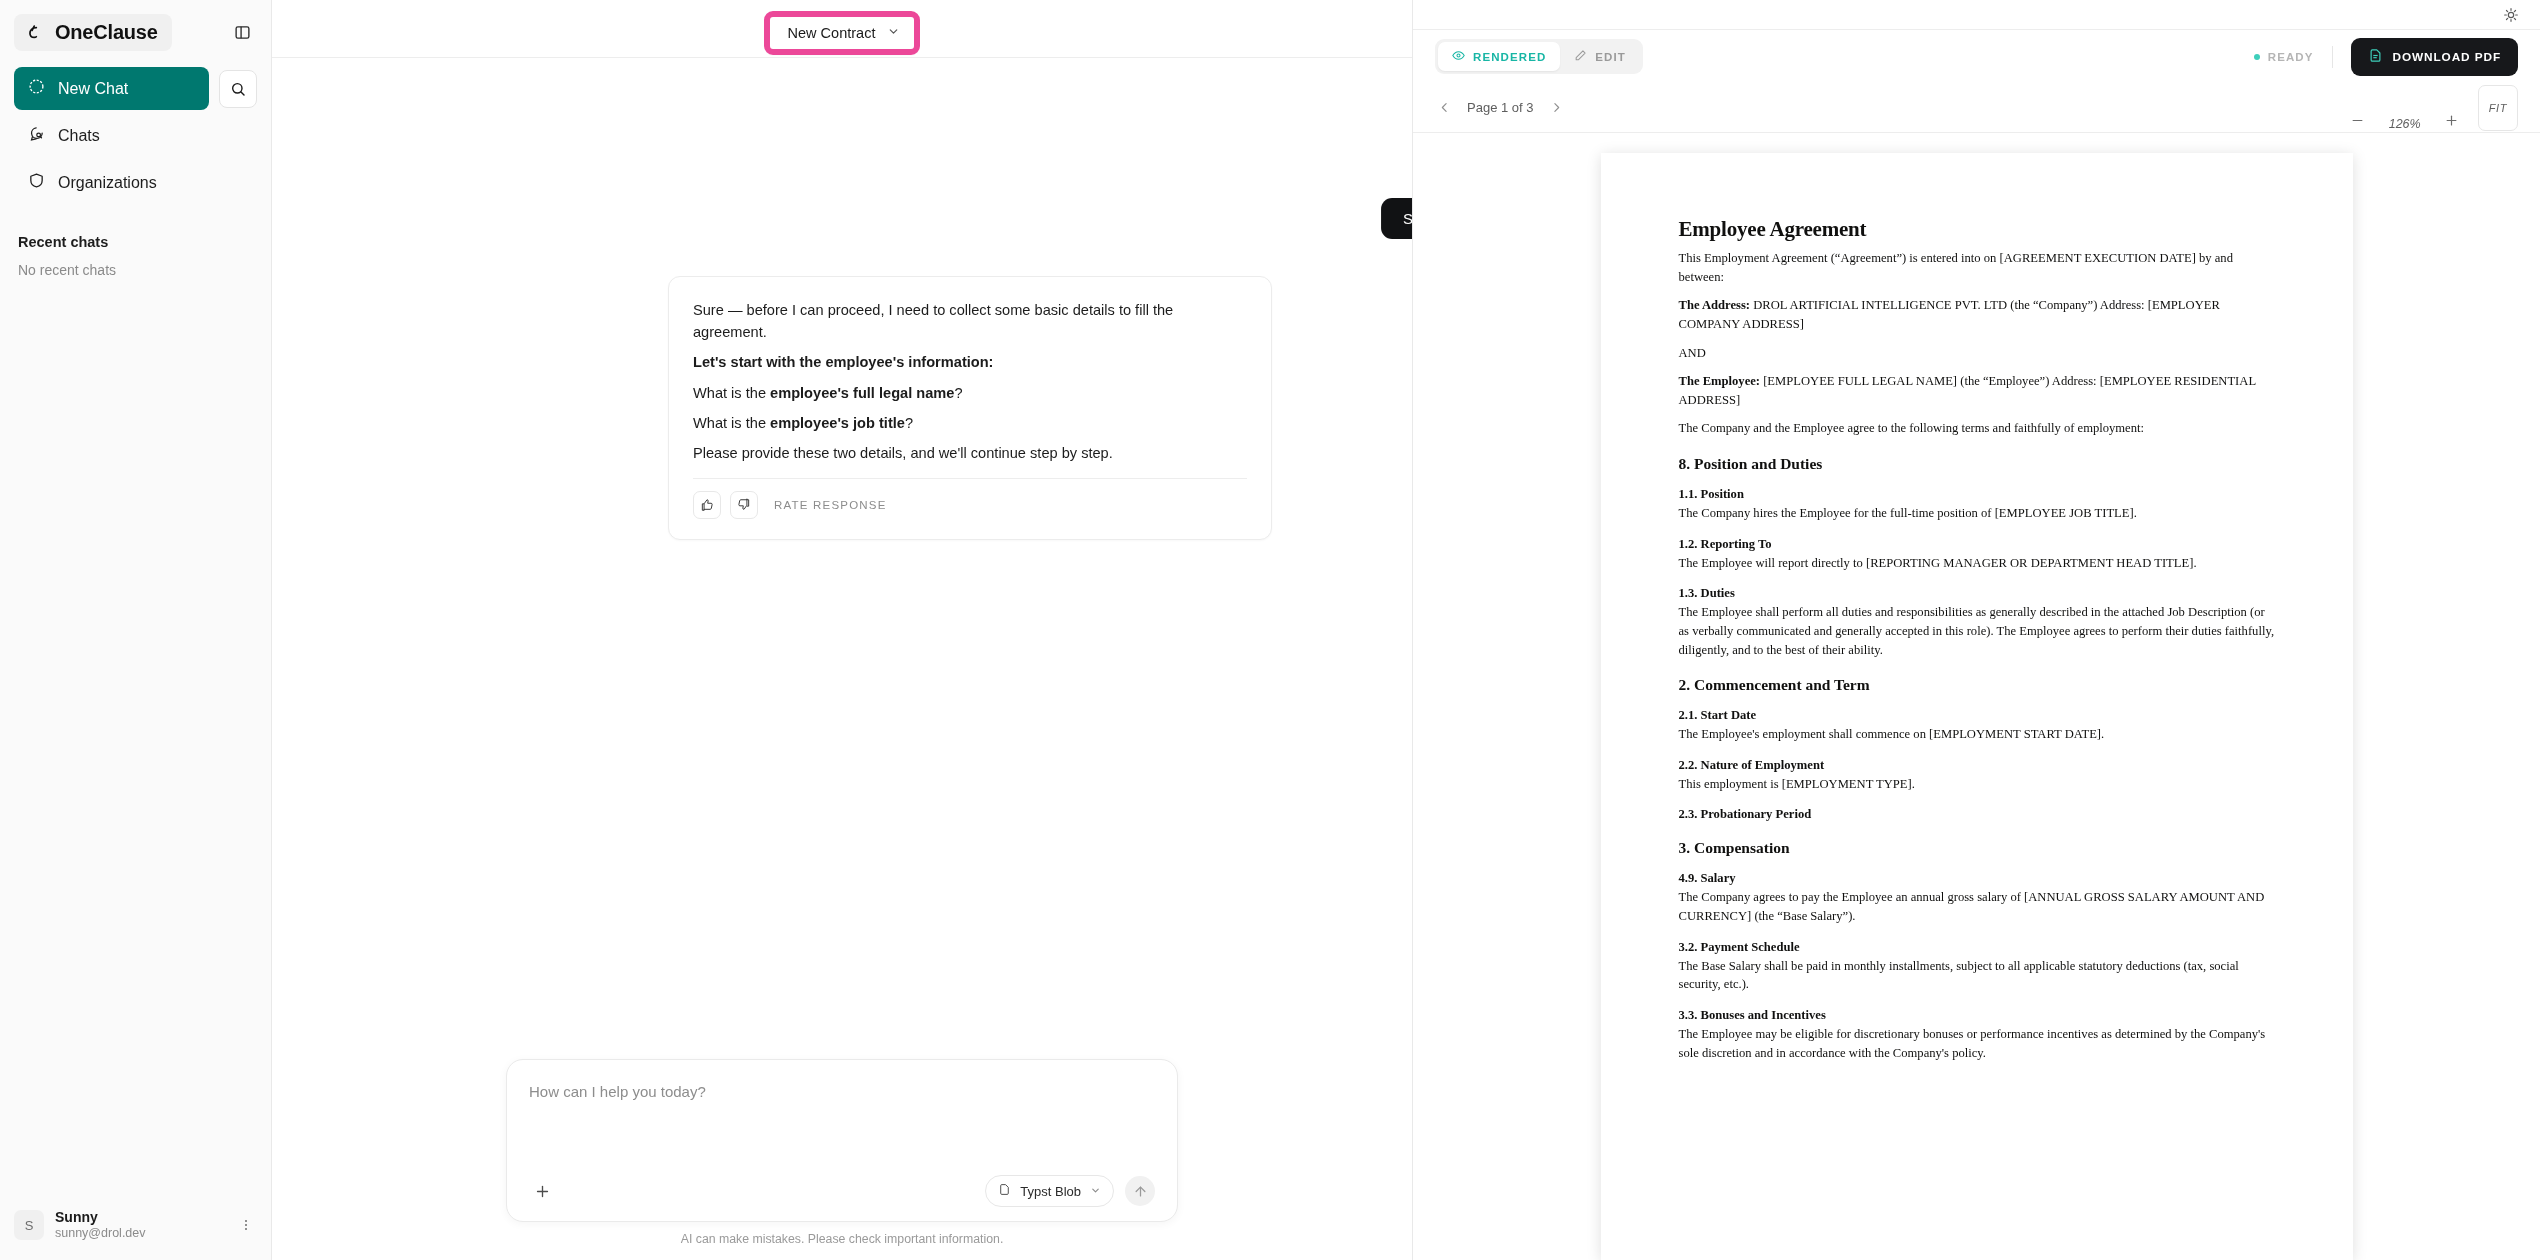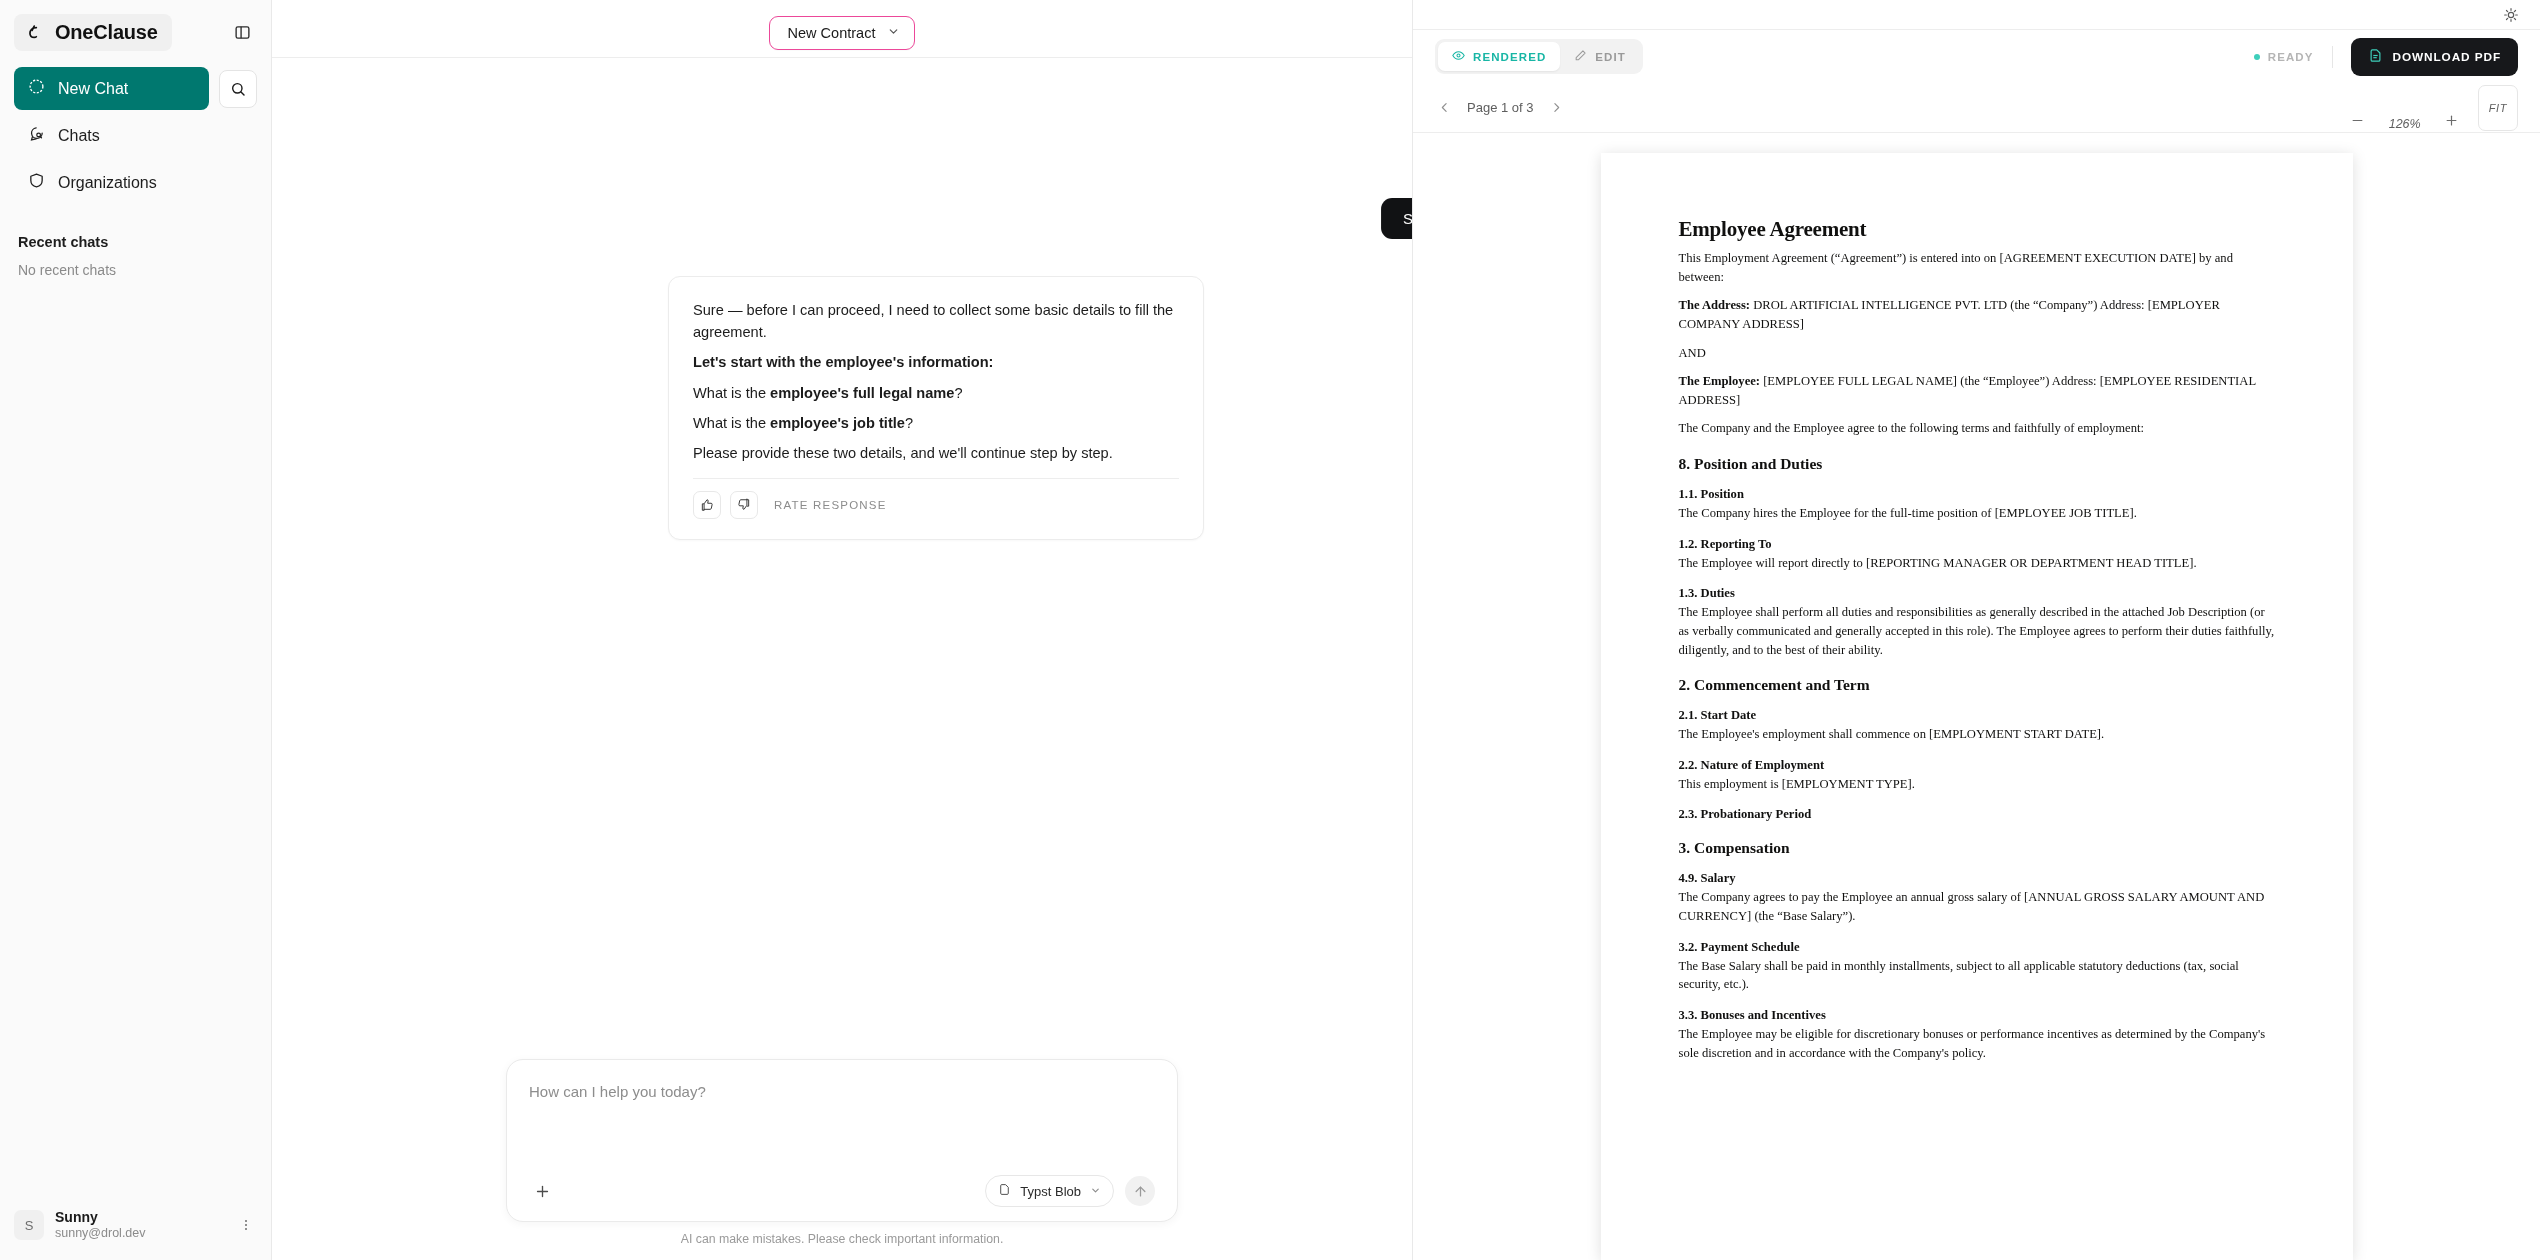--- a/index.html
+++ b/index.html
@@ -89,39 +89,39 @@
     background: #ffffff;
   }
   .chat-topbar {
     height: 58px; flex: 0 0 58px;
     display: flex; align-items: center; justify-content: center;
     border-bottom: 1px solid #ededed;
     position: relative;
   }
   .contract-select {
     display: flex; align-items: center; gap: 12px;
-    border: 1px solid #ec4899; border-radius: 9px;
+    border: 6px solid #ec4899; border-radius: 9px;
     background: #fff; padding: 8px 14px 8px 18px;
     font-size: 14.5px; color: #1a1a1a; font-weight: 500; cursor: pointer;
     box-shadow: 0 1px 1px rgba(0,0,0,0.02);
     margin-top: 8px;
   }
 
   .chat-body { flex: 1 1 auto; position: relative; overflow: hidden; }
 
   .pill-tooltip {
     position: absolute; left: 1174px; top: 140px; transform: translateX(-50%);
     background: #111214; color: #ffffff;
     font-size: 15px; border-radius: 11px;
     padding: 12px 22px; white-space: nowrap;
     z-index: 5;
   }
 
   .msg-card {
-    position: absolute; left: 396px; top: 218px; width: 536px;
+    position: absolute; left: 396px; top: 218px; width: 604px;
     background: #ffffff; border: 1px solid #ececec; border-radius: 12px;
     box-shadow: 0 1px 2px rgba(0,0,0,0.03);
     padding: 22px 24px 12px 24px;
   }
   .msg-line { font-size: 14.6px; color: #1c1c1c; line-height: 1.52; margin-bottom: 8px; }
   .msg-line:last-of-type { margin-bottom: 2px; }
   .msg-line b { font-weight: 700; }
   .msg-divider { height: 1px; background: #ededed; margin: 14px 0 0 0; }
   .msg-actions { display: flex; align-items: center; gap: 9px; padding: 12px 0 8px 0; }
   .icon-btn-sm {

